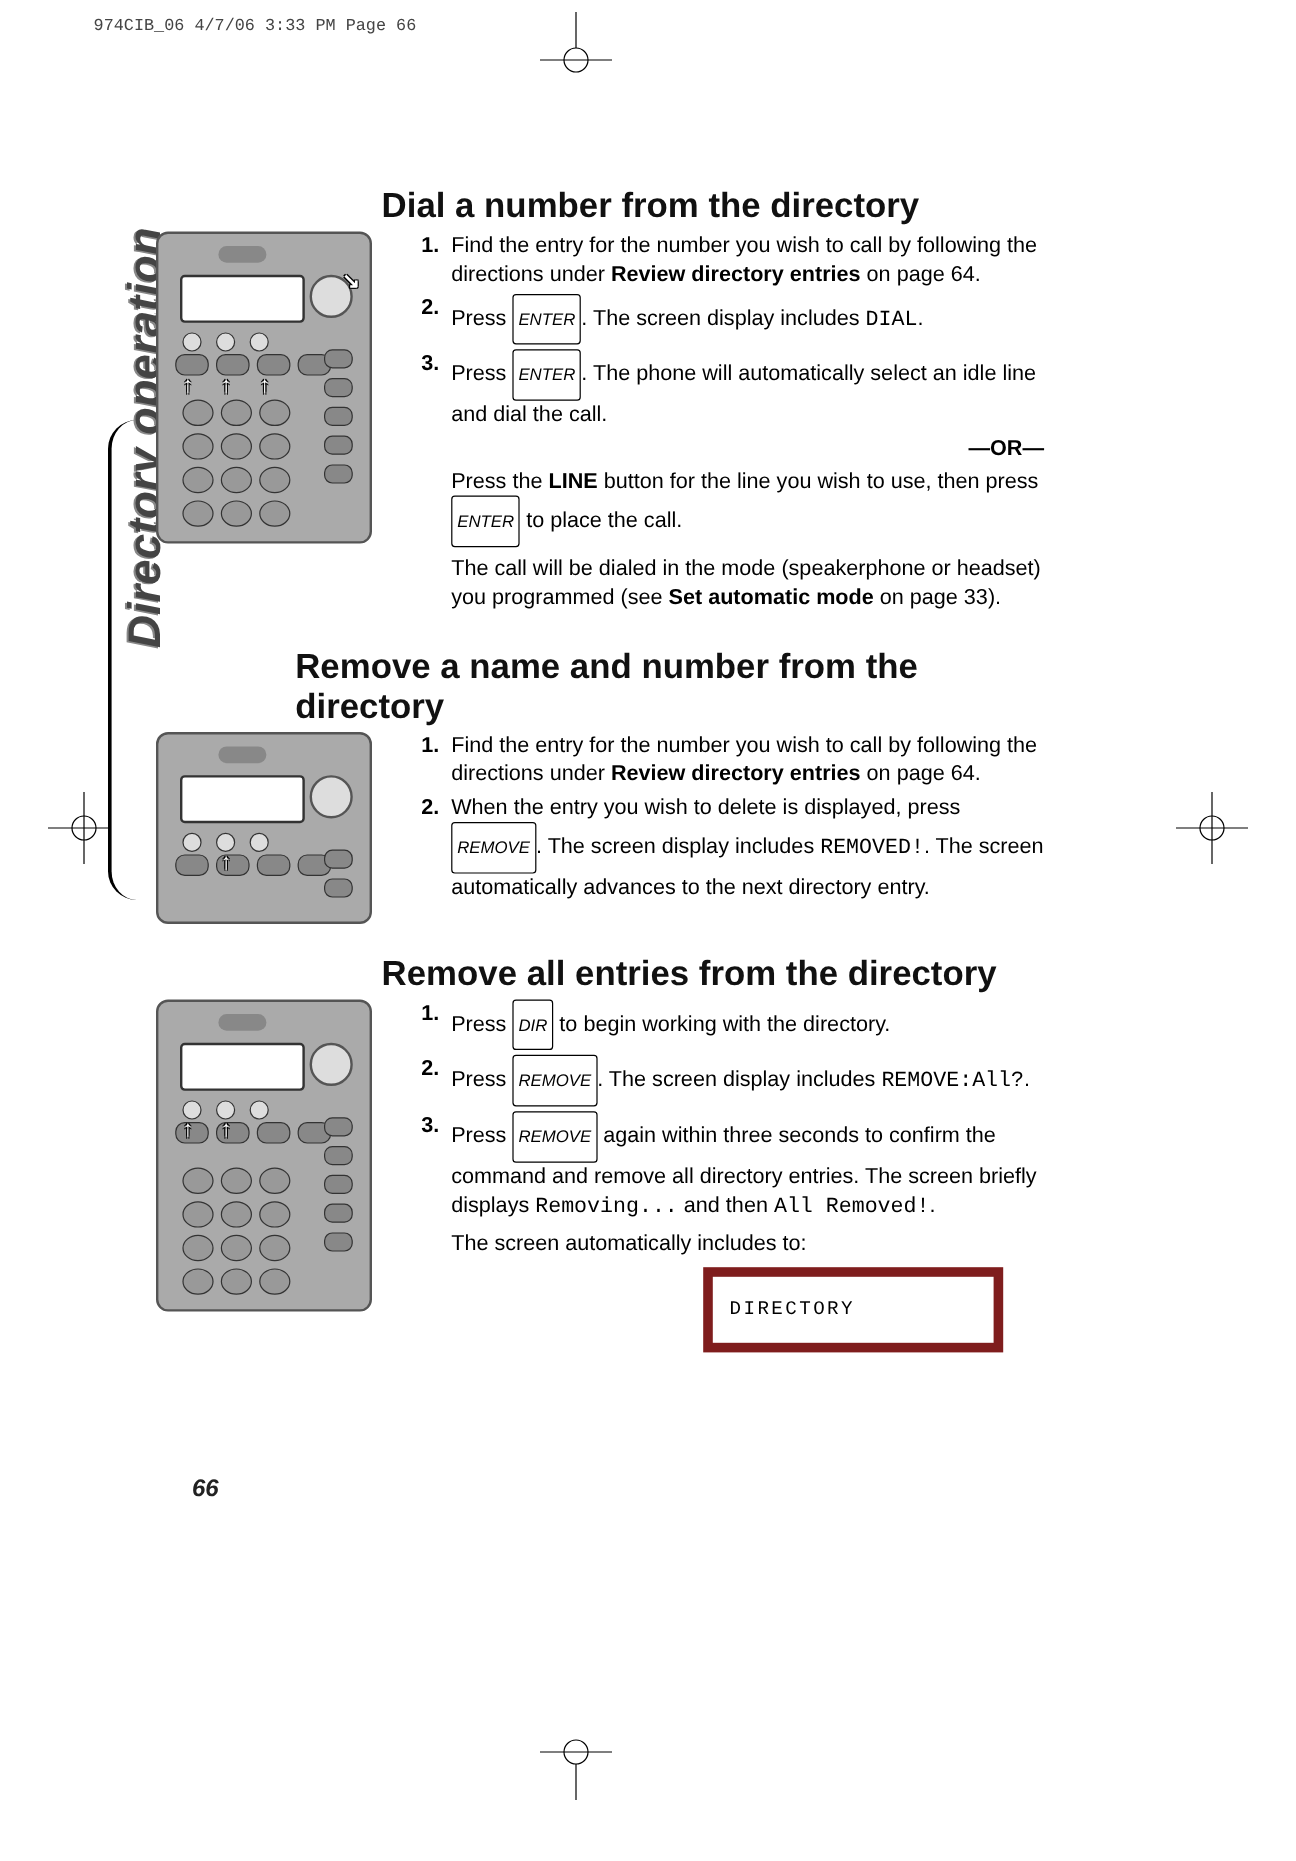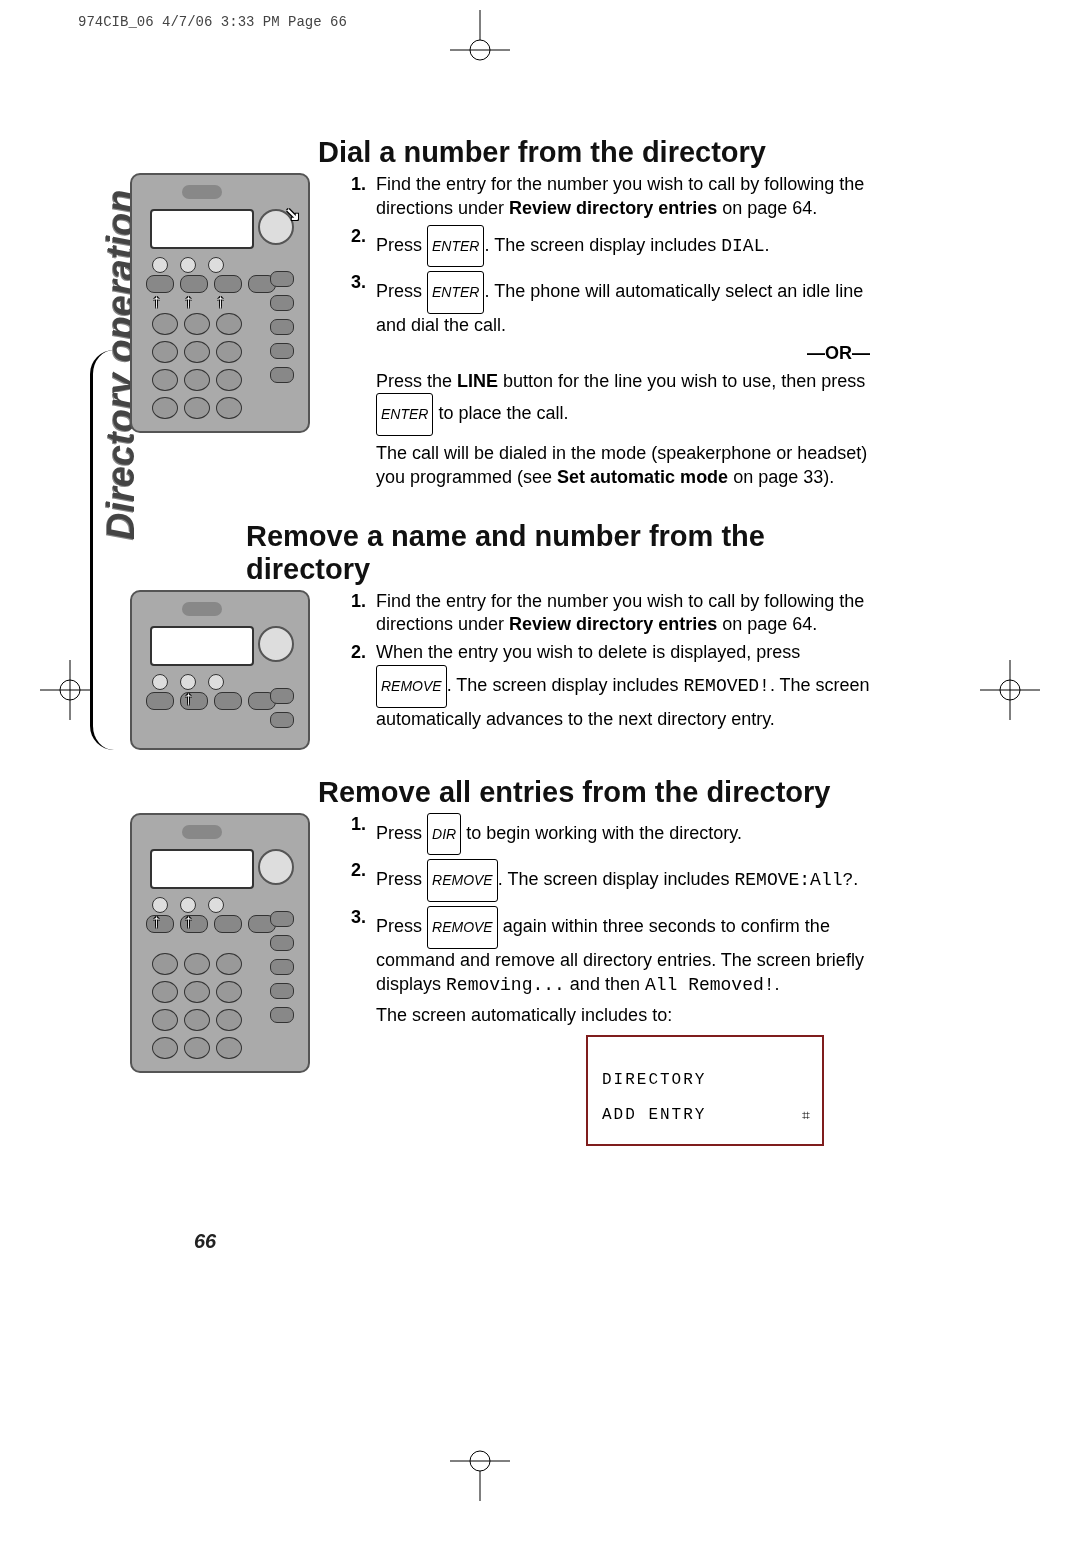--- a/index.html
+++ b/index.html
@@ -40,21 +40,21 @@
     top: 660px;
     right: 40px;
   }
   .bottom-reg {
     position: absolute;
     bottom: 10px;
     left: 420px;
   }
   .content {
     position: absolute;
-    top: 136px;
+    top: 156px;
     left: 130px;
     width: 740px;
   }
   .sidebar-tab {
     position: absolute;
     top: 350px;
     left: 90px;
     width: 48px;
     height: 400px;
     border-left: 3px solid #000;
@@ -226,22 +226,22 @@
     font-family: "Courier New", monospace;
   }
   .or {
     font-weight: 800;
     margin: 4px 0;
     text-align: right;
   }
   .lcd-box {
     width: 210px;
     margin-left: 210px;
-    border: 2px solid #7f1d1d;
-    padding: 26px 10px 10px 14px;
+    border: 8px solid #7f1d1d;
+    padding: 10px 10px 10px 14px;
     font-family: "Courier New", monospace;
     font-size: 16px;
     letter-spacing: 2px;
     line-height: 2.2;
     margin-top: 8px;
     display: flex;
     justify-content: space-between;
     align-items: flex-end;
     flex-wrap: wrap;
   }
@@ -251,21 +251,20 @@
     font-size: 14px;
   }
   .pagenum {
     position: absolute;
     left: 160px;
     top: 1230px;
     font-weight: 800;
     font-style: italic;
     font-size: 20px;
     color: #222;
-    margin-left: 34px;
   }
   .phone-illus.small { height: 160px; }
 </style>
 </head>
 <body>
 
 <div class="page">
 
   <div class="header-line">974CIB_06  4/7/06  3:33 PM  Page 66</div>
 
@@ -472,24 +471,20 @@
           </div>
           <div class="step">
             <span class="num">3.</span>
             <span class="step-body">
               <span>Press </span><span class="btn-label">REMOVE</span><span> again within three seconds to confirm the command and remove all directory entries. The screen briefly displays </span><span class="mono">Removing...</span><span> and then </span><span class="mono">All Removed!</span><span>.</span>
               <div style="height:6px"></div>
               <span>The screen automatically includes to:</span>
               <div class="lcd-box">
                 <div class="lcd-lines">
                   <span>DIRECTORY</span>
-                  <div class="lcd-row2">
-                    <span>ADD ENTRY</span>
-                    <span class="phonebook-icon">⌗</span>
-                  </div>
                 </div>
               </div>
             </span>
           </div>
         </div>
       </div>
     </div>
 
   </div>
 

